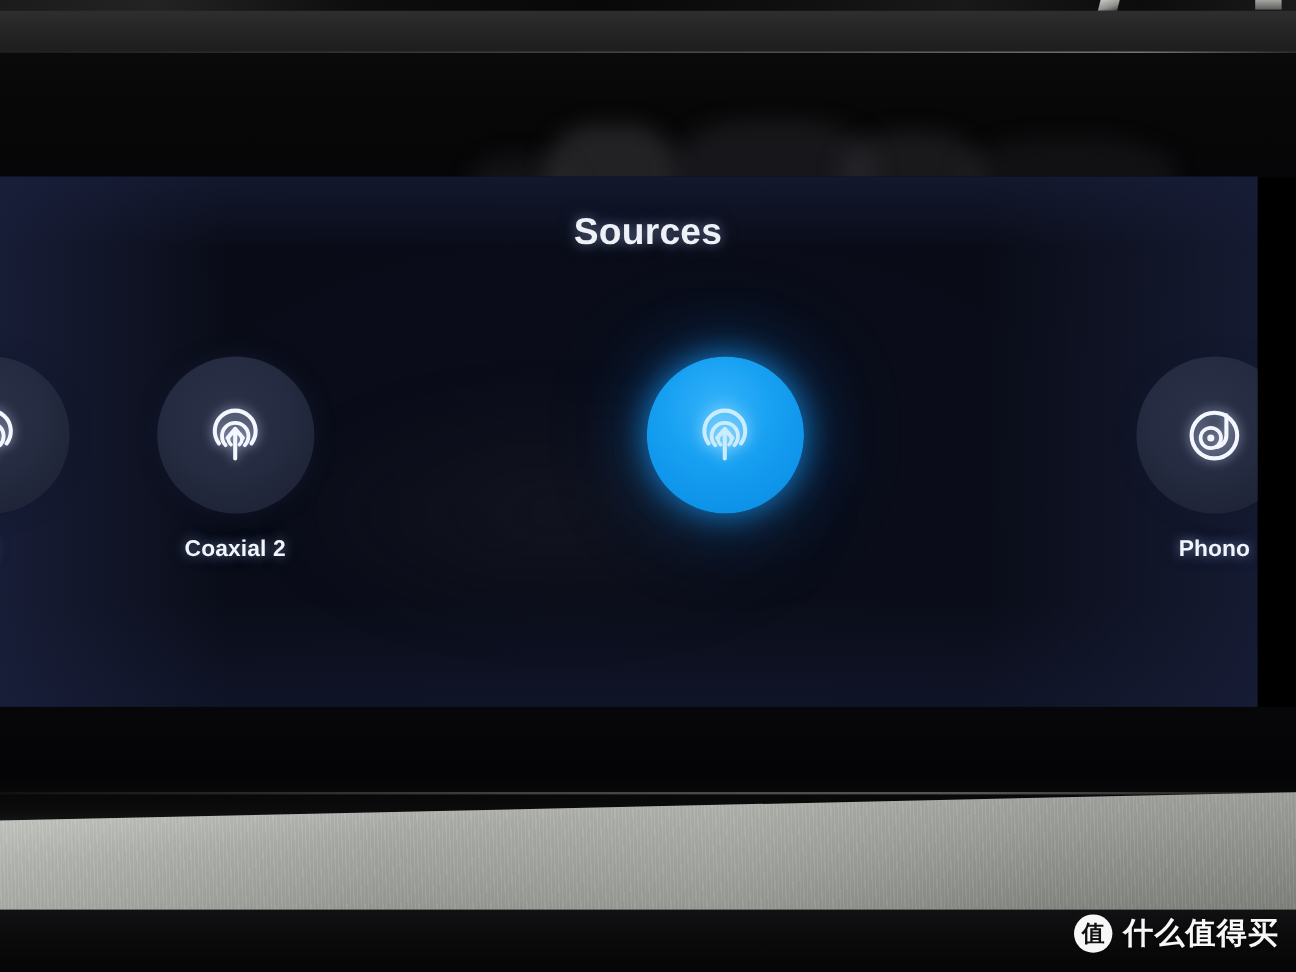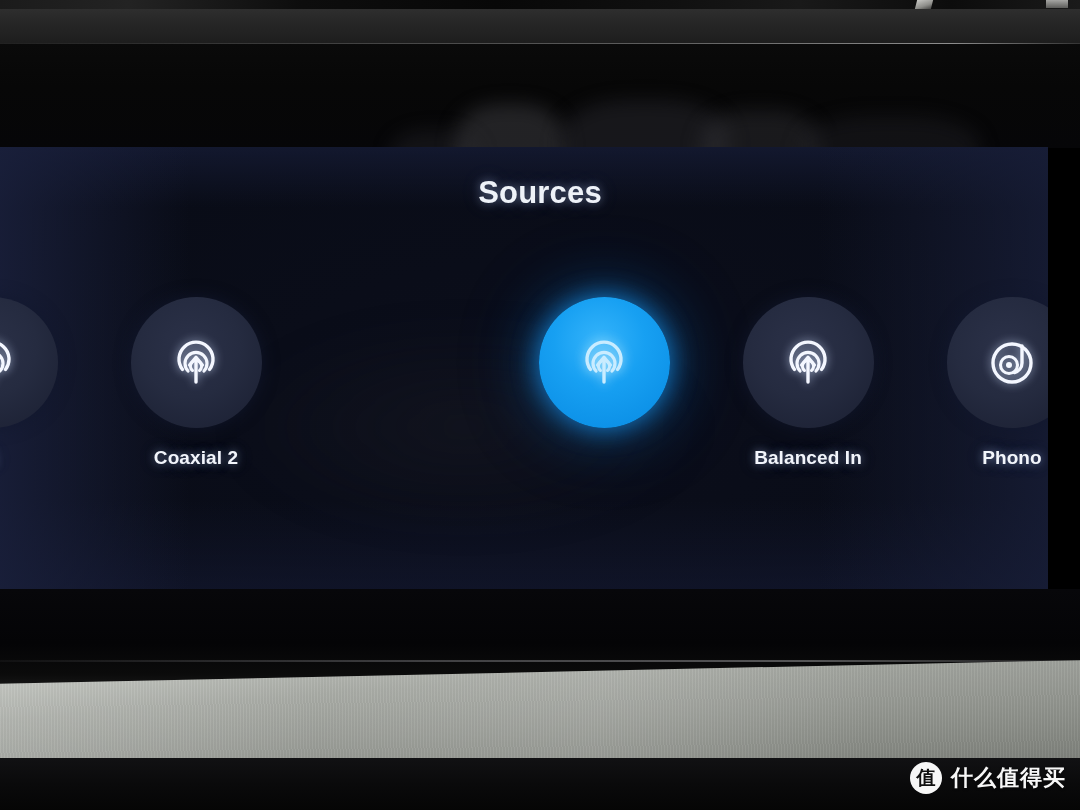--- a/index.html
+++ b/index.html
@@ -225,21 +225,21 @@
     color: #111;
     font-size: 19px;
     font-weight: 700;
     display: flex;
     align-items: center;
     justify-content: center;
     font-family: "DejaVu Sans", sans-serif;
   }
   .wm-text {
     color: #fff;
-    font-size: 22px;
+    font-size: 25px;
     font-weight: 700;
     letter-spacing: 1px;
     font-family: Liberation Serif, serif;
     text-shadow: 0 1px 3px rgba(0,0,0,.6);
   }
 </style>
 </head>
 <body>
 
 <div id="photo">
@@ -302,34 +302,20 @@
               <svg width="62" height="62" viewBox="0 0 62 62" fill="none">
                 <path d="M17.5 37.5 A17 17 0 1 1 44.5 37.5" stroke="#c9ecff" stroke-width="3.4" stroke-linecap="round" fill="none"></path>
                 <path d="M23 39 A11 11 0 1 1 39 39" stroke="#c9ecff" stroke-width="3.2" stroke-linecap="round" fill="none"></path>
                 <path d="M27.5 38.5 A5.6 5.6 0 1 1 34.5 38.5" stroke="#c9ecff" stroke-width="3" stroke-linecap="round" fill="none"></path>
                 <path d="M31 50 L31 26.5" stroke="#c9ecff" stroke-width="3.4" stroke-linecap="round"></path>
                 <path d="M24.6 33 L31 25.4 L37.4 33" stroke="#c9ecff" stroke-width="3.4" stroke-linecap="round" stroke-linejoin="round" fill="none"></path>
               </svg>
             </span>
           </div>
         </div>
-        <div class="source" style="left: 718px;">
-          <div class="circle">
-            <span class="icon-wrap">
-              <svg width="62" height="62" viewBox="0 0 62 62" fill="none">
-                <path d="M17.5 37.5 A17 17 0 1 1 44.5 37.5" stroke="#f4f7ff" stroke-width="3.4" stroke-linecap="round" fill="none"></path>
-                <path d="M23 39 A11 11 0 1 1 39 39" stroke="#f4f7ff" stroke-width="3.2" stroke-linecap="round" fill="none"></path>
-                <path d="M27.5 38.5 A5.6 5.6 0 1 1 34.5 38.5" stroke="#f4f7ff" stroke-width="3" stroke-linecap="round" fill="none"></path>
-                <path d="M31 50 L31 26.5" stroke="#f4f7ff" stroke-width="3.4" stroke-linecap="round"></path>
-                <path d="M24.6 33 L31 25.4 L37.4 33" stroke="#f4f7ff" stroke-width="3.4" stroke-linecap="round" stroke-linejoin="round" fill="none"></path>
-              </svg>
-            </span>
-          </div>
-          <div class="label">Balanced In</div>
-        </div>
         <div class="source" style="left: 922px;">
           <div class="circle">
             <span class="icon-wrap">
               <svg width="62" height="62" viewBox="0 0 62 62" fill="none">
                 <circle cx="31" cy="31" r="19" stroke="#f4f7ff" stroke-width="3.4" fill="none"></circle>
                 <circle cx="28" cy="33" r="8.5" stroke="#f4f7ff" stroke-width="3.1" fill="none"></circle>
                 <circle cx="28" cy="33" r="3" fill="#f4f7ff"></circle>
                 <path d="M41 14 L41 31 C41 36 37.5 39.5 33.5 40.5" stroke="#f4f7ff" stroke-width="3.4" stroke-linecap="round" fill="none"></path>
               </svg>
             </span>

